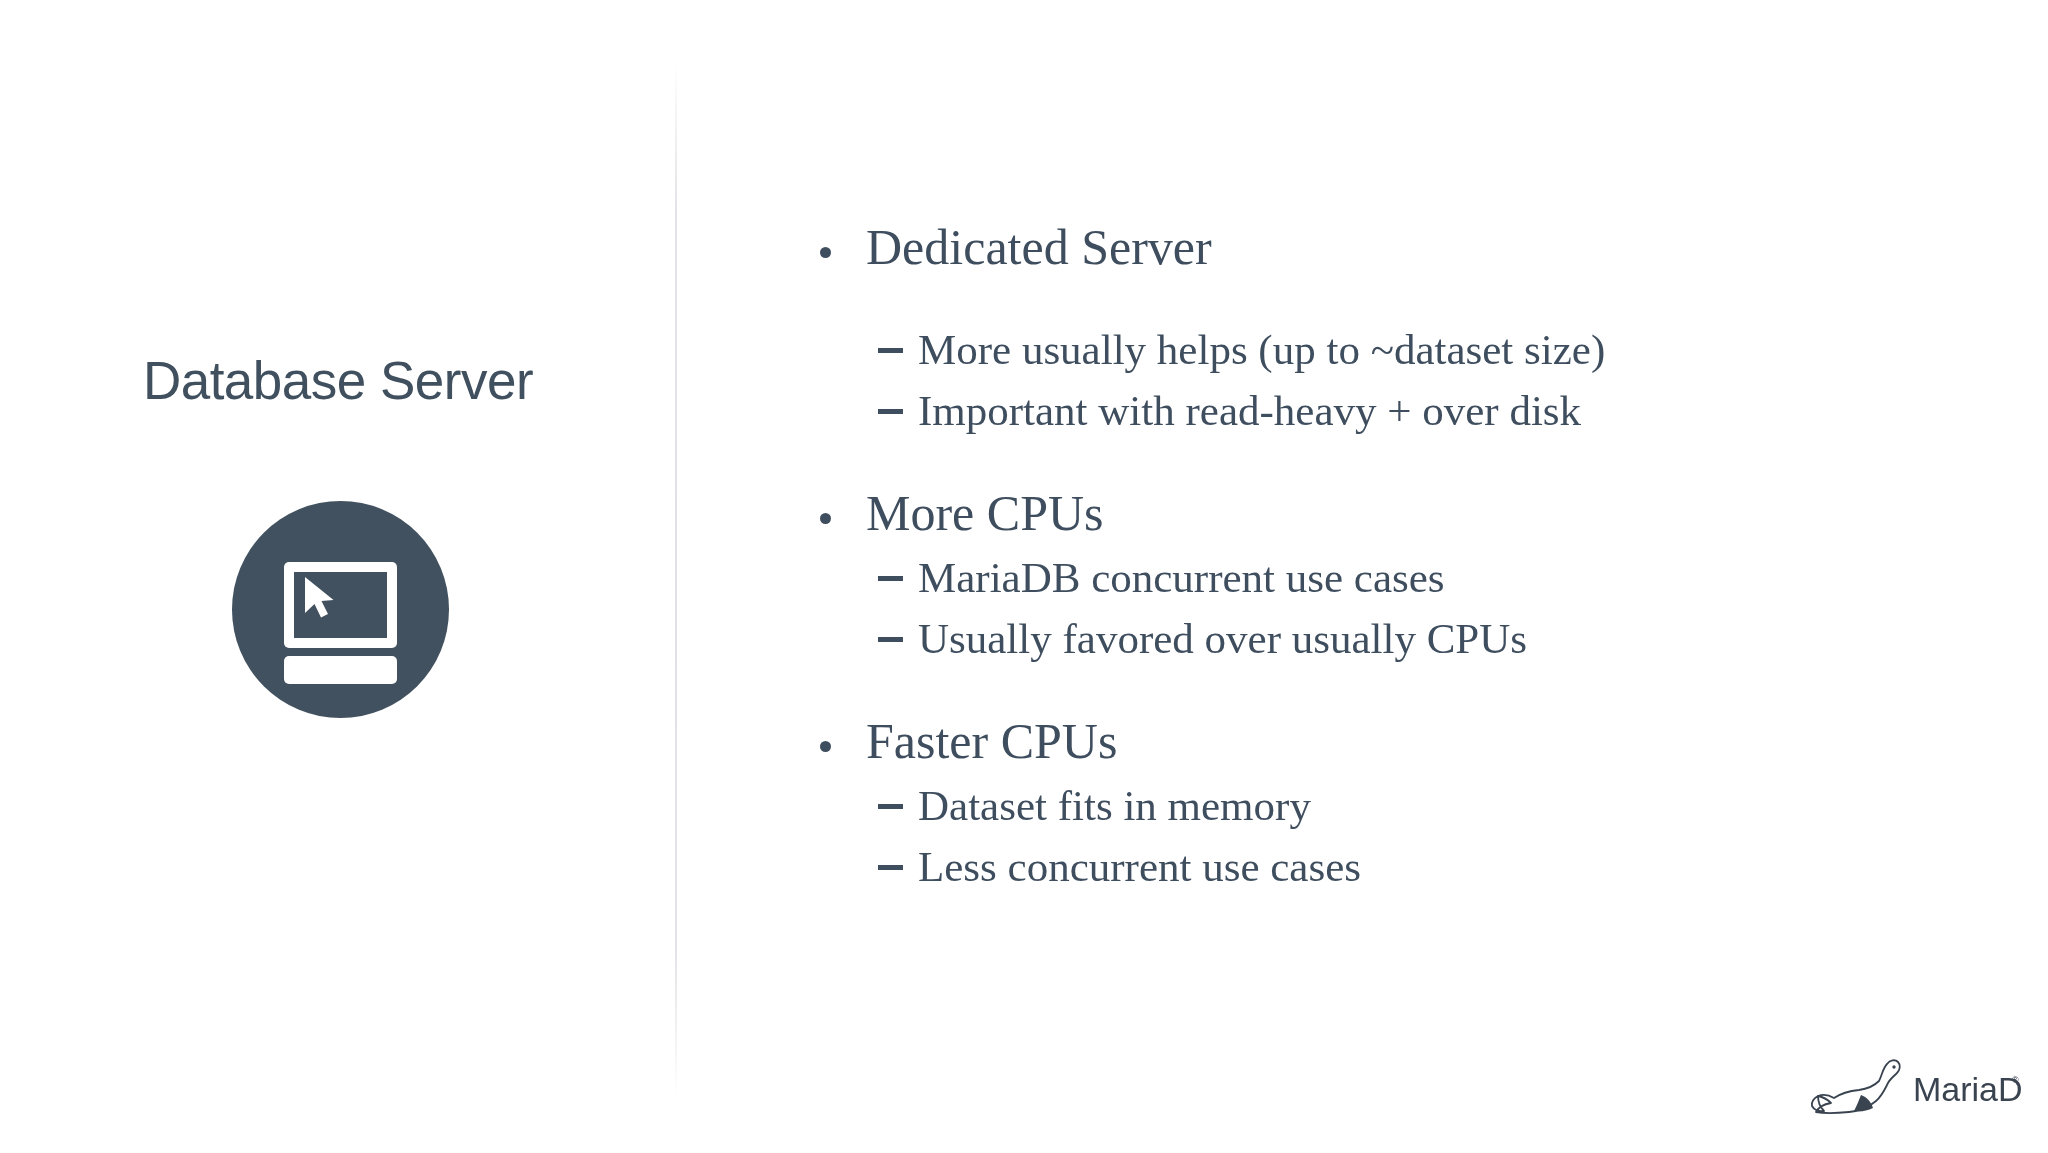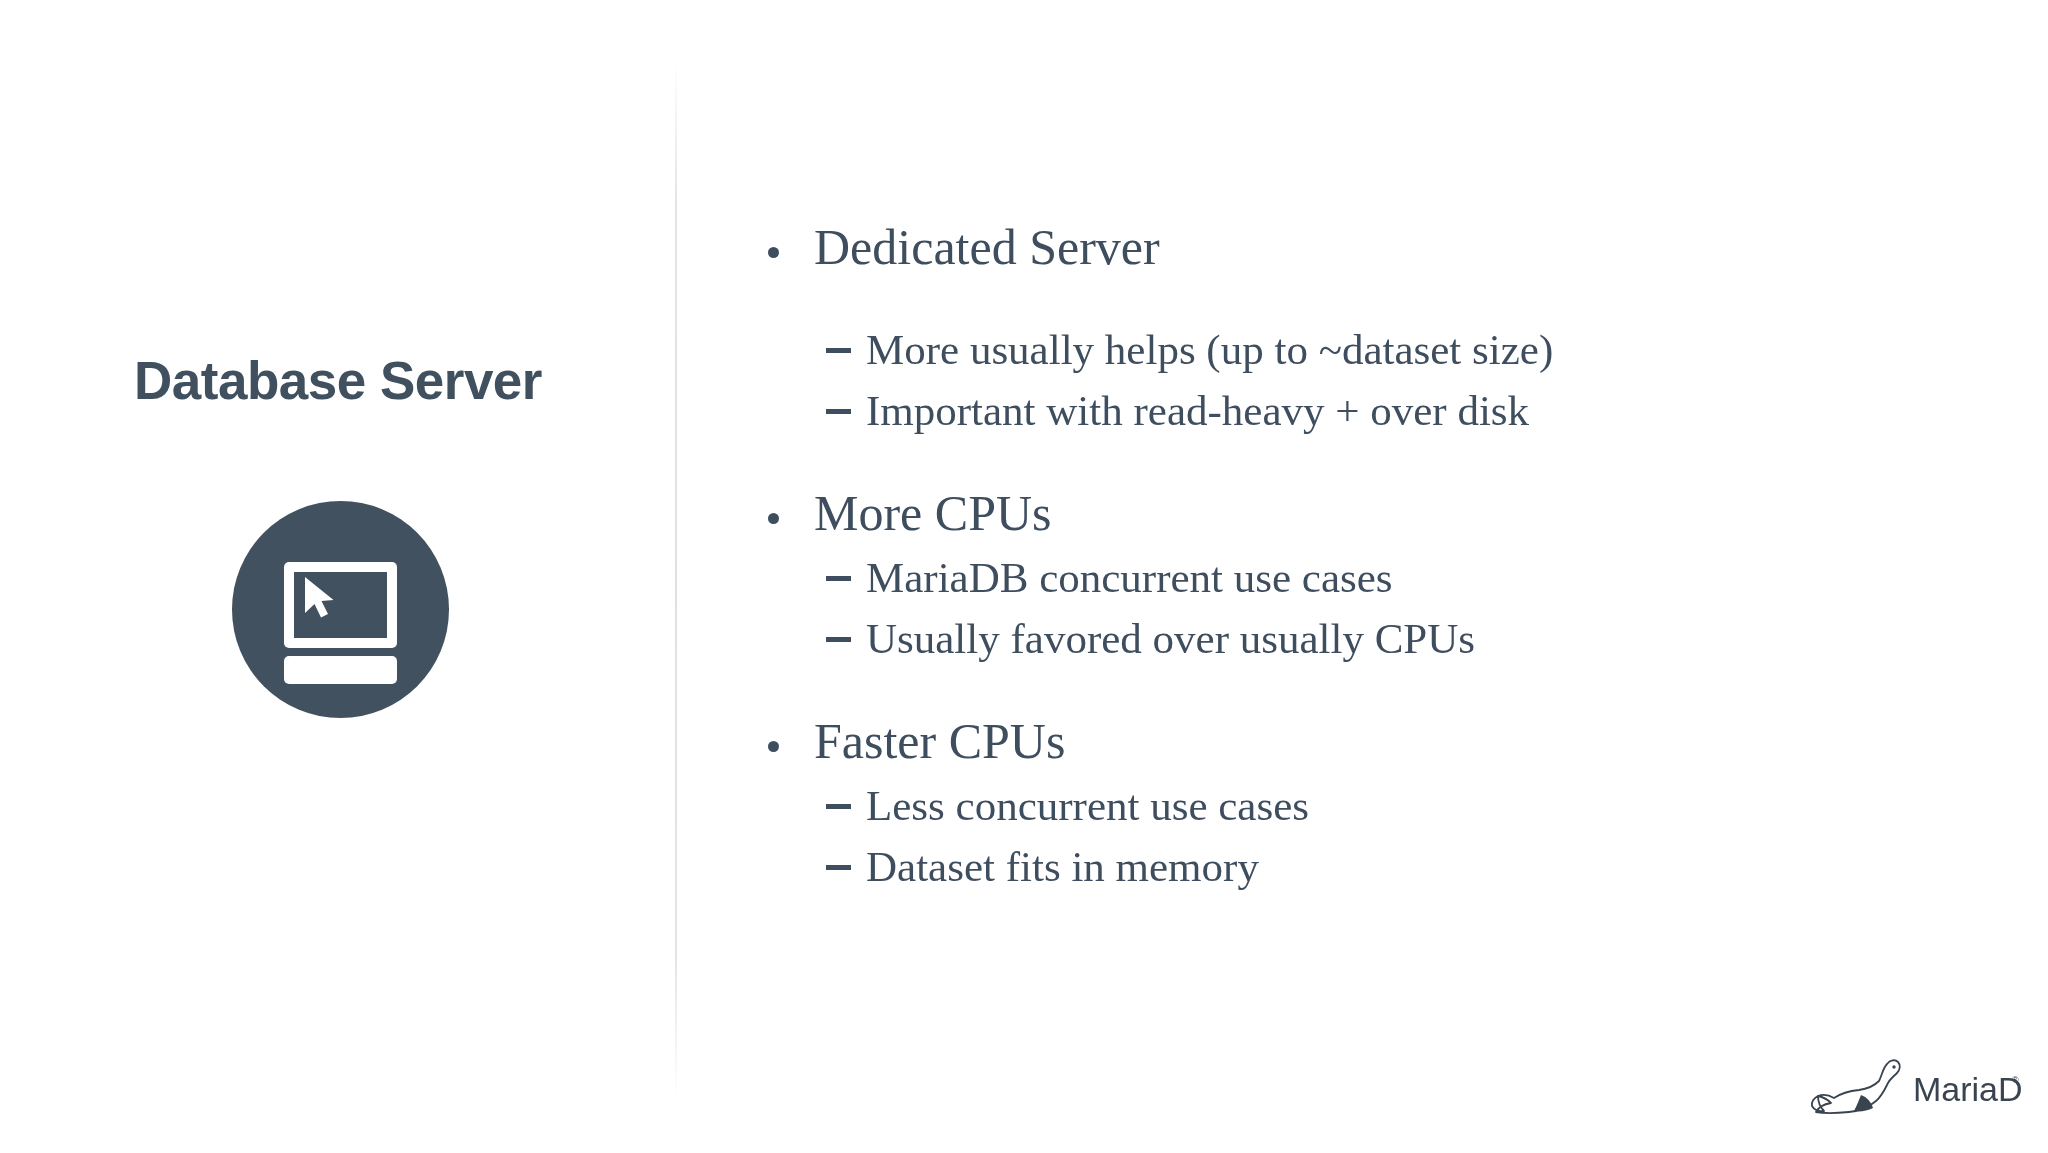--- a/index.html
+++ b/index.html
@@ -31,21 +31,21 @@
     height: 1153px;
   }
 
   .panel-title {
     position: absolute;
     left: 0;
     top: 350px;
     width: 676px;
     text-align: center;
     font-family: "Liberation Sans", sans-serif;
-    font-weight: bold;
+    font-weight: normal;
     font-size: 53px;
     letter-spacing: -0.5px;
     color: #41505f;
     white-space: nowrap;
   }
 
   .icon-circle {
     position: absolute;
     left: 232px;
     top: 501px;
@@ -74,21 +74,21 @@
         rgba(226,228,230,0) 0%,
         rgba(221,223,226,0.85) 14%,
         rgba(221,223,226,0.95) 50%,
         rgba(221,223,226,0.85) 86%,
         rgba(226,228,230,0) 100%);
   }
 
   
   .content {
     position: absolute;
-    left: 756px;
+    left: 808px;
     top: 222px;
     width: 1230px;
   }
 
   .group {
     position: relative;
   }
   .group.gap-after { margin-bottom: 56px; }
 
   .bullet-row {
@@ -201,25 +201,25 @@
       </div>
     </div>
 
     <div class="group">
       <div class="bullet-row level1">
         <span class="marker"></span>
         <span class="label">Faster CPUs</span>
       </div>
       <div class="bullet-row level2">
         <span class="marker"></span>
+        <span class="label">Dataset fits in memory</span>
+      </div>
+      <div class="bullet-row level2">
+        <span class="marker"></span>
         <span class="label">Less concurrent use cases</span>
-      </div>
-      <div class="bullet-row level2">
-        <span class="marker"></span>
-        <span class="label">Dataset fits in memory</span>
       </div>
     </div>
 
   </div>
 
   <div class="logo">
     <svg viewBox="0 0 215 72" width="215" height="72">
       <g>
 
         <path d="M 7 57 C 10 51 16 49 22 48 C 18 44 14 42 9 41 C 14 39 20 40 25 43

